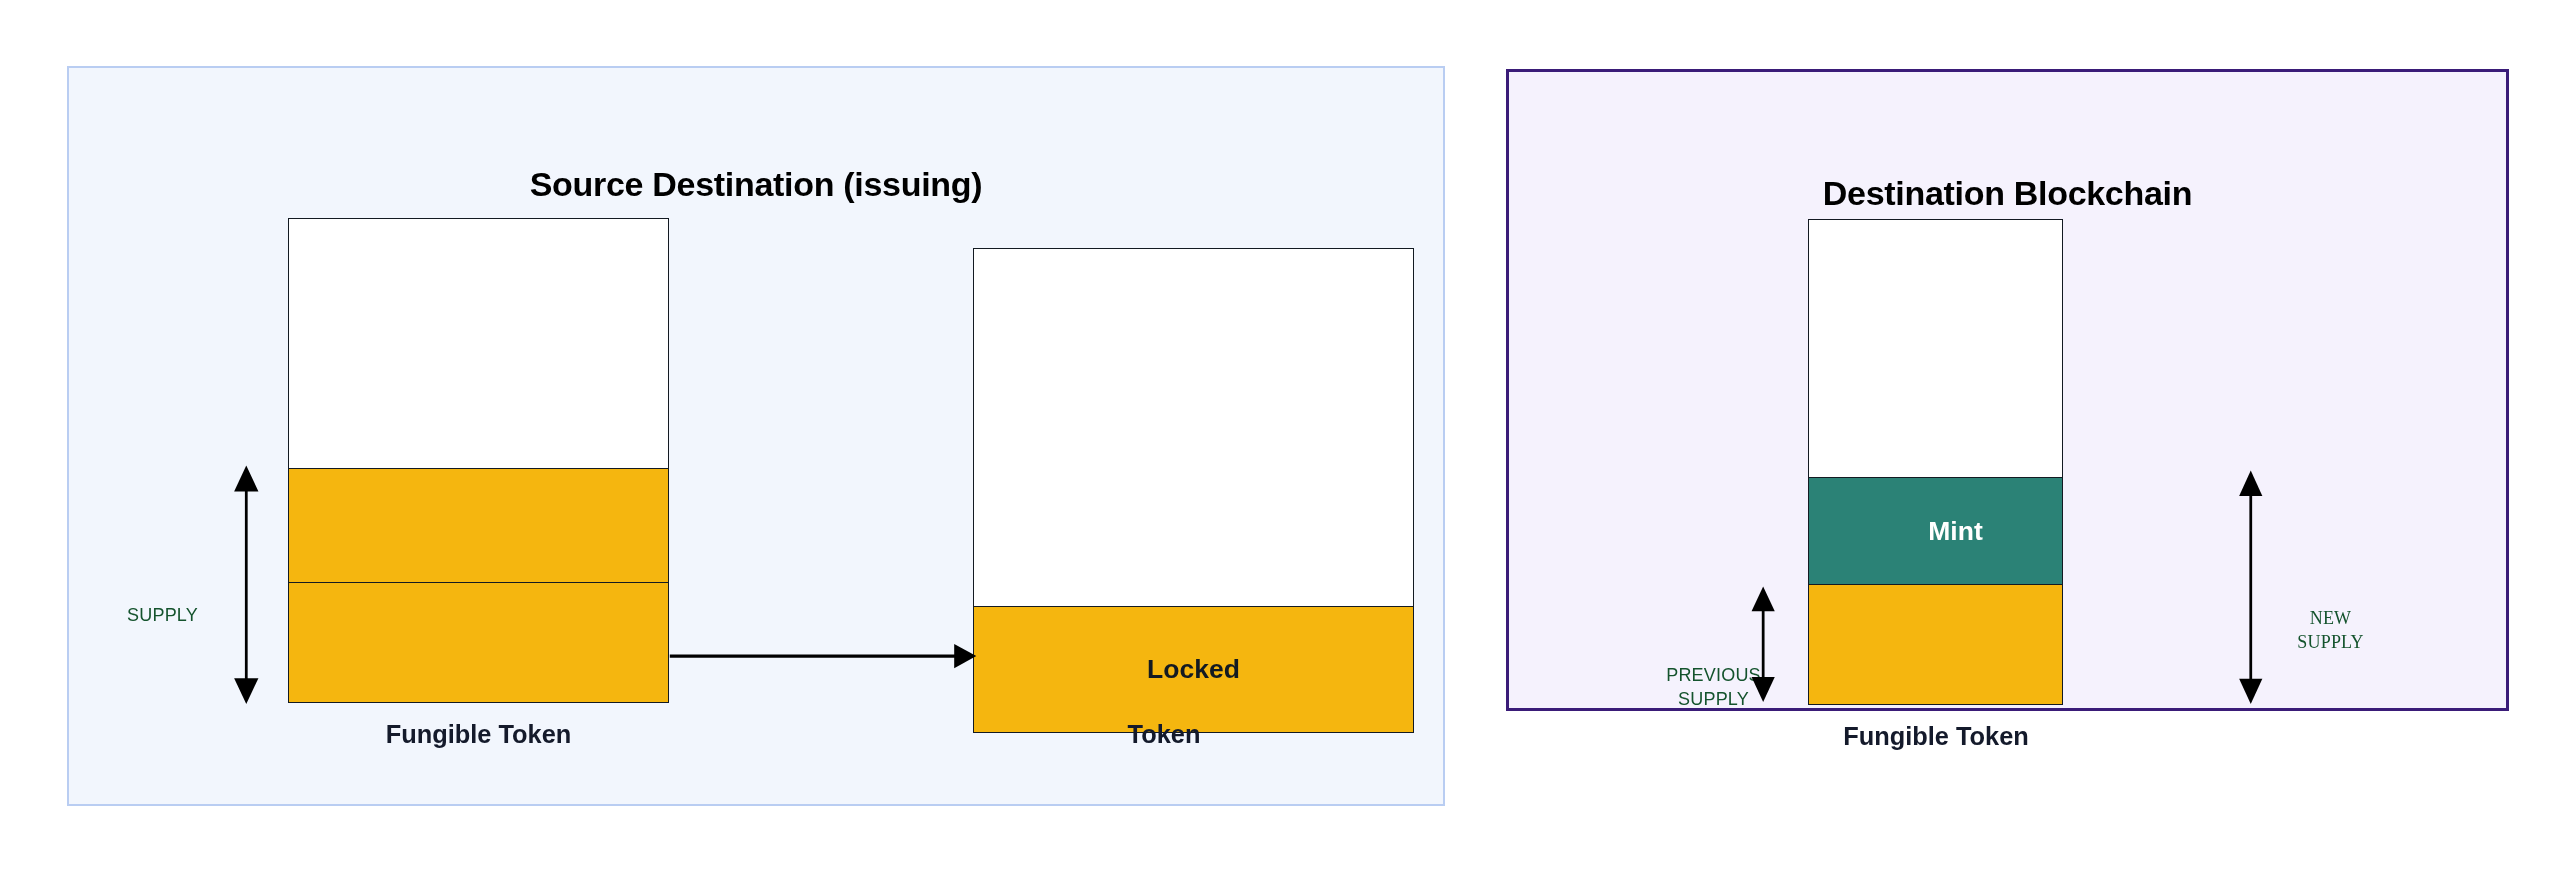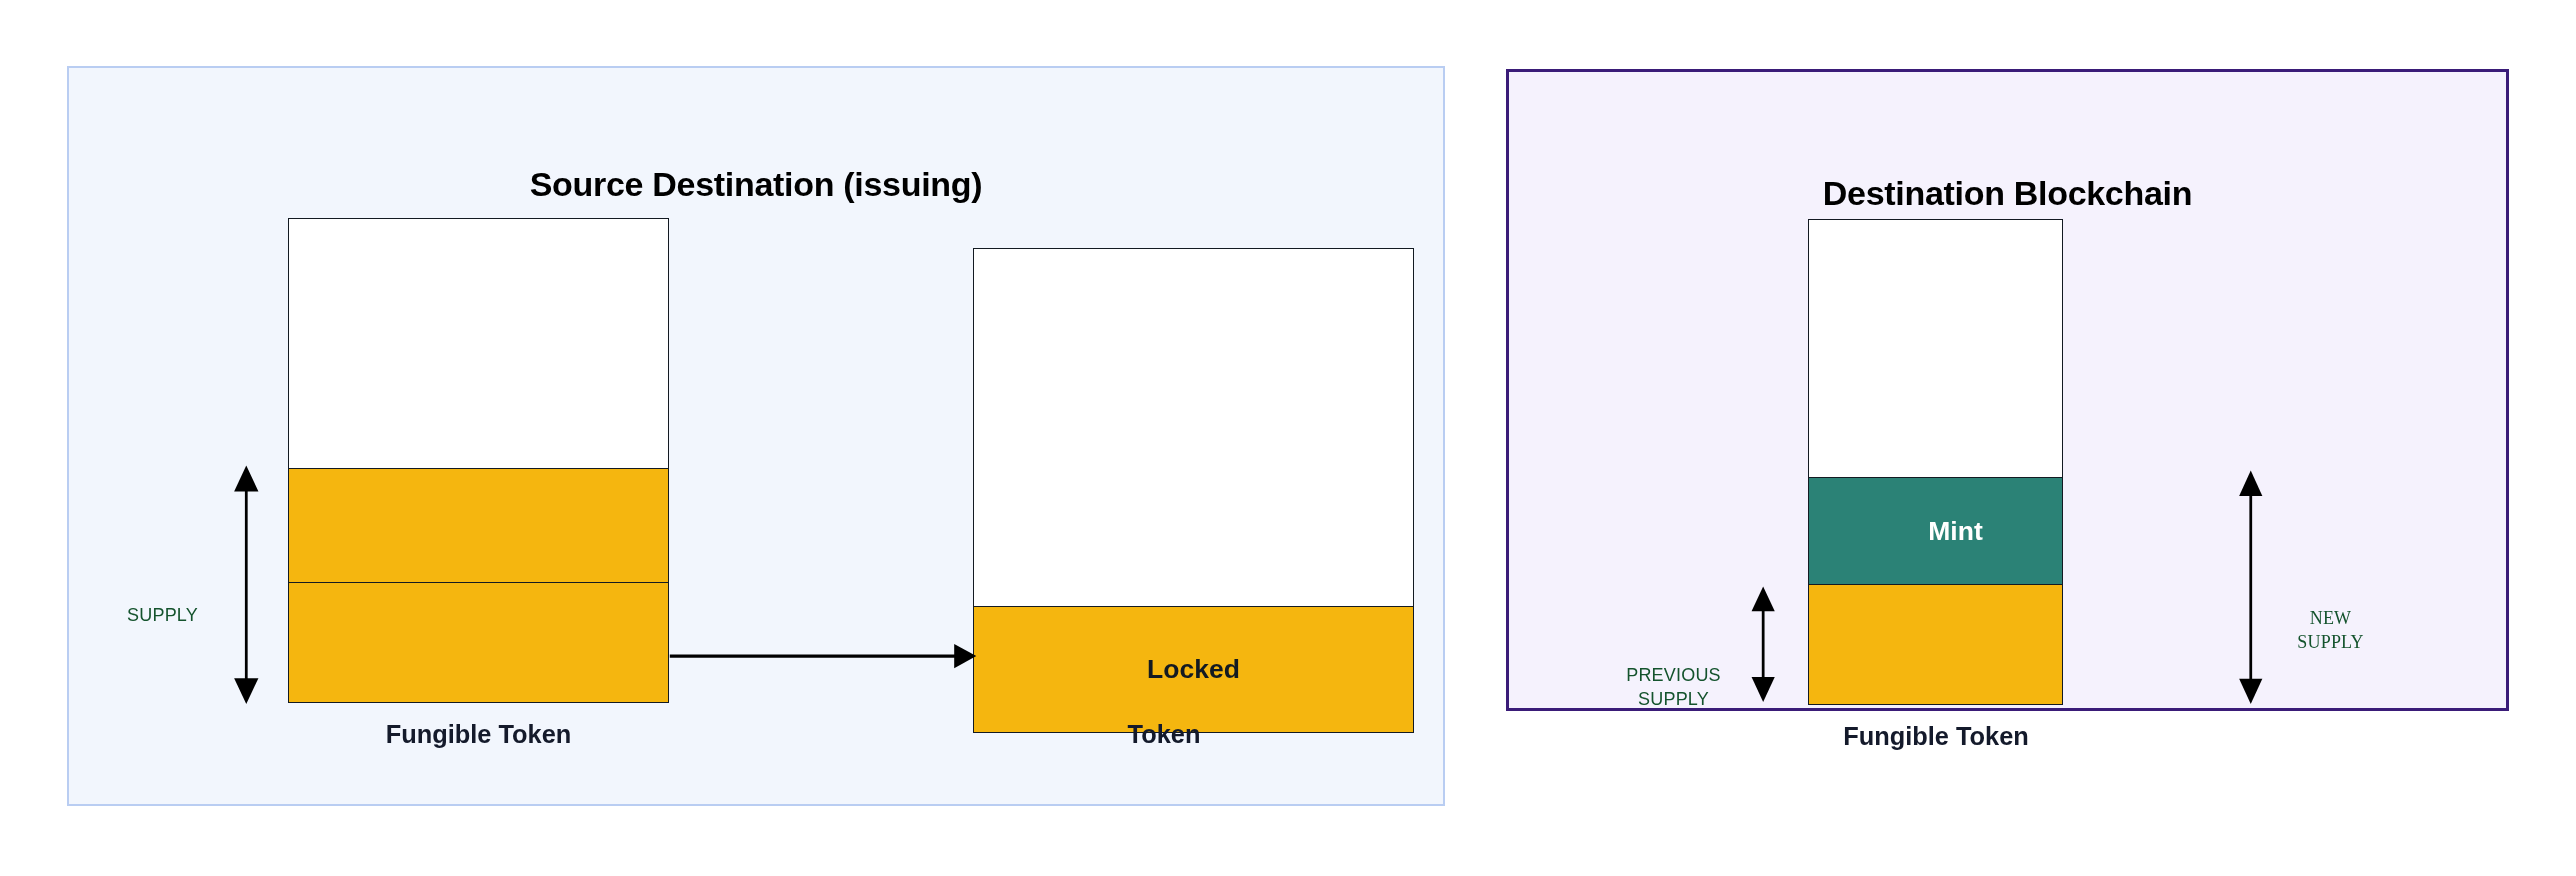--- a/index.html
+++ b/index.html
@@ -132,21 +132,21 @@
     position: absolute;
     text-align: center;
     font-size: 18px;
     color: #14532d;
     line-height: 1.32;
     white-space: pre-line;
     letter-spacing: 0.2px;
     margin-top: 43px;
   }
   #supply-label   { left: 88px;  top: 561px; width: 149px; }
-  #previous-label { left: 1596px; top: 621px; width: 155px; }
+  #previous-label { left: 1636px; top: 621px; width: 155px; }
   #new-label      { left: 2264px; top: 564px; width: 133px; font-family: Liberation Serif, serif; }
 
   
   #arrow-layer {
     position: absolute;
     left: 0; top: 0;
     width: 2576px;
     height: 877px;
     pointer-events: none;
   }

